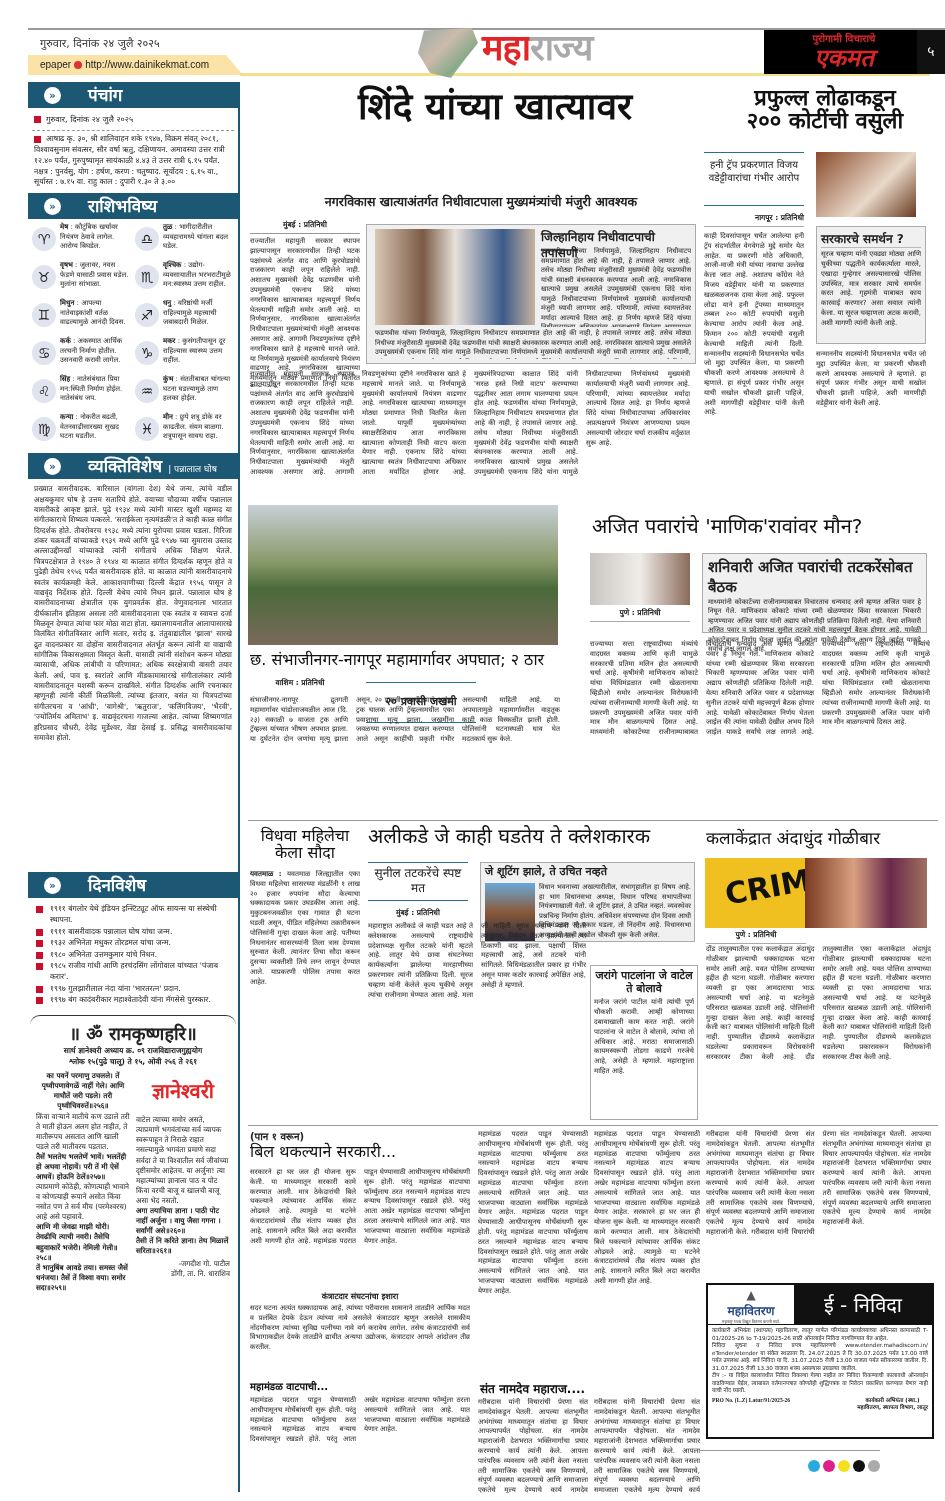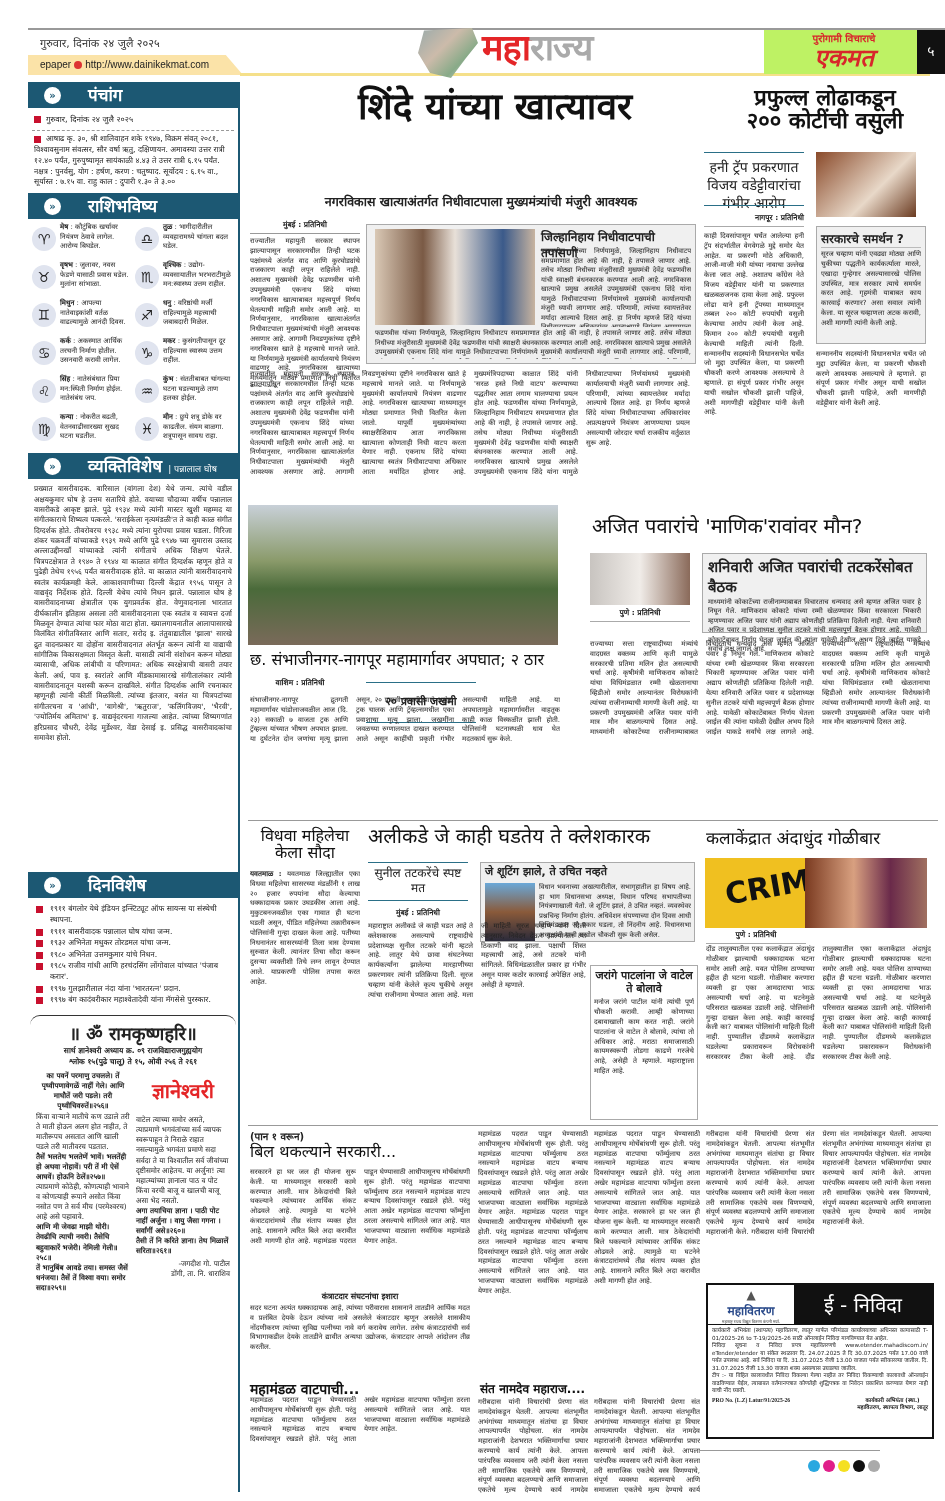--- a/index.html
+++ b/index.html
@@ -6,21 +6,21 @@
 body{width:945px;height:1501px;background:#fff;font-family:"DejaVu Sans",sans-serif;color:#222;position:relative;overflow:hidden;font-size:7px;line-height:1.35}
 .abs{position:absolute}
 .topline{left:28px;top:28px;width:917px;height:2px;background:#999}
 .datetxt{left:40px;top:37px;font-size:11px;color:#333}
 .epbar{left:28px;top:55px;width:215px;height:20px;background:#fbe3a8;clip-path:polygon(0 0,92% 0,100% 100%,0 100%);font-family:"Liberation Sans",sans-serif;font-size:10px;padding:3px 0 0 12px}
 .epbar .dot{display:inline-block;width:8px;height:8px;border-radius:50%;background:#d33;vertical-align:middle;margin:0 3px}
 .yline{left:240px;top:73px;width:690px;height:3px;background:#f5e08a}
 .mapart{left:418px;top:28px;width:60px;height:50px;background:linear-gradient(135deg,#9aa 0%,#cba 40%,#8a8 70%,#ddd 100%);clip-path:polygon(10% 5%,90% 0,100% 30%,80% 60%,55% 100%,20% 90%,0 50%)}
 .mast{left:482px;top:30px;font-size:36px;font-weight:bold;letter-spacing:-1px;line-height:1}
 .mast .r{color:#e42527}.mast .g{color:#aaa}
-.brand{left:764px;top:30px;width:160px;height:44px;background:#bef264;text-align:center}
+.brand{left:764px;top:30px;width:160px;height:44px;background:#000000;text-align:center}
 .brand .tag{color:#d8262b;font-size:10px;font-weight:bold;margin-top:2px}
 .brand .nm{color:#d8262b;font-size:24px;font-weight:bold;font-style:italic;line-height:1}
 .pgno{left:917px;top:30px;width:28px;height:44px;background:#111;color:#fff;font-size:14px;text-align:center;padding-top:12px}
 .leftcol{left:28px;top:82px;width:212px;height:1410px;border-right:2px solid #1c5873}
 .sechead{height:26px;background:#1c5873;color:#fff;font-size:17px;font-weight:bold;position:relative;padding-left:60px;line-height:26px}
 .sechead .chev{position:absolute;left:16px;top:5px;width:17px;height:17px;border-radius:50%;background:#fff;color:#1c5873;font-size:10px;line-height:17px;text-align:center}
 .sechead .sub{font-size:9px;font-weight:normal;margin-left:6px}
 .bullet{display:inline-block;width:7px;height:7px;background:#c8102e;margin-right:5px;vertical-align:middle}
 .lc p{font-size:7.6px;line-height:1.42;padding:0 6px}
 .rashi{display:grid;grid-template-columns:1fr 1fr;gap:2px 4px;padding:4px 4px}
@@ -167,21 +167,21 @@
   <div class="txt" style="position:absolute;left:174px;top:22px;width:150px;height:80px;overflow:hidden;font-size:6.8px">फडणवीस यांच्या निर्णयामुळे, जिल्हानिहाय निधीवाटप समप्रमाणात होत आहे की नाही, हे तपासले जाणार आहे. तसेच मोठ्या निधीच्या मंजुरीसाठी मुख्यमंत्री देवेंद्र फडणवीस यांची स्वाक्षरी बंधनकारक करण्यात आली आहे. नगरविकास खात्याचे प्रमुख असलेले उपमुख्यमंत्री एकनाथ शिंदे यांना यामुळे निधीवाटपाच्या निर्णयांमध्ये मुख्यमंत्री कार्यालयाची मंजुरी घ्यावी लागणार आहे. परिणामी, त्यांच्या स्वायत्ततेवर मर्यादा आल्याचे दिसत आहे. हा निर्णय म्हणजे शिंदे यांच्या निधीवाटपाच्या अधिकारांवर अप्रत्यक्षपणे नियंत्रण आणण्याचा प्रयत्न असल्याची जोरदार चर्चा राजकीय वर्तुळात सुरू आहे.</div>
   <div class="txt" style="position:absolute;left:8px;top:104px;width:316px;height:30px;overflow:hidden;font-size:6.8px">फडणवीस यांच्या निर्णयामुळे, जिल्हानिहाय निधीवाटप समप्रमाणात होत आहे की नाही, हे तपासले जाणार आहे. तसेच मोठ्या निधीच्या मंजुरीसाठी मुख्यमंत्री देवेंद्र फडणवीस यांची स्वाक्षरी बंधनकारक करण्यात आली आहे. नगरविकास खात्याचे प्रमुख असलेले उपमुख्यमंत्री एकनाथ शिंदे यांना यामुळे निधीवाटपाच्या निर्णयांमध्ये मुख्यमंत्री कार्यालयाची मंजुरी घ्यावी लागणार आहे. परिणामी, त्यांच्या स्वायत्ततेवर मर्यादा आल्याचे दिसत आहे. हा निर्णय म्हणजे शिंदे यांच्या निधीवाटपाच्या अधिकारांवर अप्रत्यक्षपणे नियंत्रण आणण्याचा प्रयत्न असल्याची जोरदार चर्चा राजकीय वर्तुळात सुरू आहे.</div>
 </div>
 <div class="abs txt" style="left:250px;top:370px;width:440px;height:130px;column-count:4;column-gap:8px;overflow:hidden"><span>राज्यातील महायुती सरकार स्थापन झाल्यापासून सरकारमधील तिन्ही घटक पक्षांमध्ये अंतर्गत वाद आणि कुरघोड्यांचे राजकारण काही लपून राहिलेले नाही. अशातच मुख्यमंत्री देवेंद्र फडणवीस यांनी उपमुख्यमंत्री एकनाथ शिंदे यांच्या नगरविकास खात्याबाबत महत्त्वपूर्ण निर्णय घेतल्याची माहिती समोर आली आहे. या निर्णयानुसार, नगरविकास खात्याअंतर्गत निधीवाटपाला मुख्यमंत्र्यांची मंजुरी आवश्यक असणार आहे. आगामी निवडणुकांच्या दृष्टीने नगरविकास खाते हे महत्त्वाचे मानले जाते. या निर्णयामुळे मुख्यमंत्री कार्यालयाचे नियंत्रण वाढणार आहे. नगरविकास खात्याच्या माध्यमातून मोठ्या प्रमाणात निधी वितरित केला जातो.</span> <span>यापूर्वी मुख्यमंत्र्यांच्या स्वाक्षरीशिवाय आता नगरविकास खात्याला कोणताही निधी वाटप करता येणार नाही. एकनाथ शिंदे यांच्या खात्याचा स्वतंत्र निधीवाटपाचा अधिकार आता मर्यादित होणार आहे. मुख्यमंत्रिपदाच्या काळात शिंदे यांनी 'सरळ हस्ते निधी वाटप' करण्याच्या पद्धतीवर आता लगाम घालण्याचा प्रयत्न होत आहे.</span> <span>फडणवीस यांच्या निर्णयामुळे, जिल्हानिहाय निधीवाटप समप्रमाणात होत आहे की नाही, हे तपासले जाणार आहे. तसेच मोठ्या निधीच्या मंजुरीसाठी मुख्यमंत्री देवेंद्र फडणवीस यांची स्वाक्षरी बंधनकारक करण्यात आली आहे. नगरविकास खात्याचे प्रमुख असलेले उपमुख्यमंत्री एकनाथ शिंदे यांना यामुळे निधीवाटपाच्या निर्णयांमध्ये मुख्यमंत्री कार्यालयाची मंजुरी घ्यावी लागणार आहे. परिणामी, त्यांच्या स्वायत्ततेवर मर्यादा आल्याचे दिसत आहे. हा निर्णय म्हणजे शिंदे यांच्या निधीवाटपाच्या अधिकारांवर अप्रत्यक्षपणे नियंत्रण आणण्याचा प्रयत्न असल्याची जोरदार चर्चा राजकीय वर्तुळात सुरू आहे.</span></div>
 
 <div class="abs hl" style="left:705px;top:86px;width:240px;text-align:center;font-size:22px">
   <div>प्रफुल्ल लोढाकडून</div>
   <div>२०० कोटींची वसुली</div>
 </div>
 <div class="abs rule" style="left:704px;top:152px;width:100px"></div>
-<div class="abs" style="left:704px;top:158px;width:100px;text-align:center;font-size:14px;line-height:1.3">हनी ट्रॅप प्रकरणात विजय वडेट्टीवारांचा गंभीर आरोप</div>
+<div class="abs" style="left:704px;top:158px;width:100px;text-align:center;font-size:10px;line-height:1.3">हनी ट्रॅप प्रकरणात विजय वडेट्टीवारांचा गंभीर आरोप</div>
 <div class="abs rule" style="left:704px;top:205px;width:100px"></div>
 <div class="abs photo" style="left:816px;top:152px;width:100px;height:65px;background:linear-gradient(135deg,#8a4a2a,#e8d8c8 60%,#6a3a20)"></div>
 <div class="abs" style="left:704px;top:213px;width:100px;text-align:right;font-weight:bold;font-size:7.5px;border-bottom:1px solid #aaa;padding-bottom:3px">नागपूर : प्रतिनिधी</div>
 <div class="abs txt" style="left:704px;top:232px;width:100px;height:265px;overflow:hidden"><span>काही दिवसांपासून चर्चेत आलेल्या हनी ट्रॅप संदर्भातील वेगवेगळे मुद्दे समोर येत आहेत. या प्रकरणी मोठे अधिकारी, आजी-माजी मंत्री यांच्या नावाचा उल्लेख केला जात आहे. अशातच काँग्रेस नेते विजय वडेट्टीवार यांनी या प्रकरणात खळबळजनक दावा केला आहे. प्रफुल्ल लोढा याने हनी ट्रॅपच्या माध्यमातून तब्बल २०० कोटी रुपयांची वसुली केल्याचा आरोप त्यांनी केला आहे. किमान २०० कोटी रुपयांची वसुली केल्याची माहिती त्यांनी दिली.</span> <span>सन्माननीय सदस्यांनी विधानसभेत चर्चेत जो मुद्दा उपस्थित केला, या प्रकरणी चौकशी करणे आवश्यक असल्याचे ते म्हणाले. हा संपूर्ण प्रकार गंभीर असून याची सखोल चौकशी झाली पाहिजे, अशी मागणीही वडेट्टीवार यांनी केली आहे.</span></div>
 <div class="abs box" style="left:816px;top:226px;width:110px;height:118px;padding:4px">
   <div style="font-size:12px;font-weight:bold;border-bottom:1px solid #bbb">सरकारचे समर्थन ?</div>
   <div class="txt" style="font-size:7px;height:92px;overflow:hidden;margin-top:2px">सूरज चव्हाण यांनी एवढ्या मोठ्या आणि चुकीच्या पद्धतीने कार्यकर्त्याला मारले, एखादा गुन्हेगार असल्यासारखे पोलिस उपस्थित, मात्र सरकार त्याचे समर्थन करत आहे. गृहमंत्री याबाबत काय कारवाई करणार? असा सवाल त्यांनी केला. या सूरज चव्हाणला अटक करावी, अशी मागणी त्यांनी केली आहे.</div>
 </div>
 <div class="abs txt" style="left:816px;top:350px;width:110px;height:150px;overflow:hidden">सन्माननीय सदस्यांनी विधानसभेत चर्चेत जो मुद्दा उपस्थित केला, या प्रकरणी चौकशी करणे आवश्यक असल्याचे ते म्हणाले. हा संपूर्ण प्रकार गंभीर असून याची सखोल चौकशी झाली पाहिजे, अशी मागणीही वडेट्टीवार यांनी केली आहे.</div>
 
@@ -229,21 +229,21 @@
 <div class="abs" style="left:706px;top:930px;width:100px;text-align:center;font-weight:bold;font-size:7.5px;border-bottom:1px solid #aaa;padding-bottom:3px">पुणे : प्रतिनिधी</div>
 <div class="abs txt" style="left:706px;top:945px;width:225px;height:175px;column-count:2;column-gap:8px;overflow:hidden"><span>दौंड तालुक्यातील एका कलाकेंद्रात अंदाधुंद गोळीबार झाल्याची धक्कादायक घटना समोर आली आहे. यवत पोलिस ठाण्याच्या हद्दीत ही घटना घडली. गोळीबार करणारा व्यक्ती हा एका आमदाराचा भाऊ असल्याची चर्चा आहे. या घटनेमुळे परिसरात खळबळ उडाली आहे. पोलिसांनी गुन्हा दाखल केला आहे. काही कारवाई केली का? याबाबत पोलिसांनी माहिती दिली नाही. पुण्यातील दौंडमध्ये कलाकेंद्रात घडलेल्या प्रकारावरून विरोधकांनी सरकारवर टीका केली आहे.</span> <span>दौंड तालुक्यातील एका कलाकेंद्रात अंदाधुंद गोळीबार झाल्याची धक्कादायक घटना समोर आली आहे. यवत पोलिस ठाण्याच्या हद्दीत ही घटना घडली. गोळीबार करणारा व्यक्ती हा एका आमदाराचा भाऊ असल्याची चर्चा आहे. या घटनेमुळे परिसरात खळबळ उडाली आहे. पोलिसांनी गुन्हा दाखल केला आहे. काही कारवाई केली का? याबाबत पोलिसांनी माहिती दिली नाही. पुण्यातील दौंडमध्ये कलाकेंद्रात घडलेल्या प्रकारावरून विरोधकांनी सरकारवर टीका केली आहे.</span></div>
 
 <div class="abs" style="left:248px;top:1125px;width:690px;height:1px;background:#999"></div>
 
 <div class="abs" style="left:250px;top:1130px;font-size:10px;font-weight:bold">(पान १ वरून)</div>
 <div class="abs hl" style="left:250px;top:1144px;width:220px;font-size:16px;font-weight:normal">बिल थकल्याने सरकारी...</div>
 <div class="abs txt" style="left:250px;top:1168px;width:220px;height:124px;column-count:2;column-gap:8px;overflow:hidden"><span>सरकारने हा घर जल ही योजना सुरू केली. या माध्यमातून सरकारी कामे करण्यात आली. मात्र ठेकेदारांची बिले थकल्याने त्यांच्यावर आर्थिक संकट ओढवले आहे. त्यामुळे या घटनेने कंत्राटदारांमध्ये तीव्र संताप व्यक्त होत आहे. शासनाने त्वरित बिले अदा करावीत अशी मागणी होत आहे.</span> <span>महामंडळ पदरात पाडून घेण्यासाठी आधीपासूनच मोर्चेबांधणी सुरू होती. परंतु महामंडळ वाटपाचा फॉर्म्युलाच ठरत नसल्याने महामंडळ वाटप बऱ्याच दिवसांपासून रखडले होते. परंतु आता अखेर महामंडळ वाटपाचा फॉर्म्युला ठरला असल्याचे सांगितले जात आहे. यात भाजपाच्या वाट्याला सर्वाधिक महामंडळे येणार आहेत.</span></div>
 <div class="abs" style="left:250px;top:1292px;width:220px;text-align:center;font-weight:bold;font-size:8px">कंत्राटदार संघटनांचा इशारा</div>
 <div class="abs txt" style="left:250px;top:1304px;width:220px;height:80px;overflow:hidden">सदर घटना अत्यंत धक्कादायक आहे, त्यांच्या परीवारास शासनाने तातडीने आर्थिक मदत व प्रलंबित देयके देऊन त्यांच्या नावे असलेले कंत्राटदार म्हणून असलेले शासकीय नोंदणीकरण त्यांच्या सुविद्य पत्नीच्या नावे वर्ग करावेच लागेल. तसेच कंत्राटदारांची सर्व विभागाकडील देयके तातडीने द्यावीत अन्यथा उद्योजक, कंत्राटदार आपले आंदोलन तीव्र करतील.</div>
-<div class="abs hl" style="left:250px;top:1382px;width:220px;font-size:14px">महामंडळ वाटपाची...</div>
+<div class="abs hl" style="left:250px;top:1382px;width:220px;font-size:10px">महामंडळ वाटपाची...</div>
 <div class="abs txt" style="left:250px;top:1396px;width:220px;height:95px;column-count:2;column-gap:8px;overflow:hidden">महामंडळ पदरात पाडून घेण्यासाठी आधीपासूनच मोर्चेबांधणी सुरू होती. परंतु महामंडळ वाटपाचा फॉर्म्युलाच ठरत नसल्याने महामंडळ वाटप बऱ्याच दिवसांपासून रखडले होते. परंतु आता अखेर महामंडळ वाटपाचा फॉर्म्युला ठरला असल्याचे सांगितले जात आहे. यात भाजपाच्या वाट्याला सर्वाधिक महामंडळे येणार आहेत.</div>
 <div class="abs txt" style="left:478px;top:1130px;width:110px;height:250px;overflow:hidden"><span>महामंडळ पदरात पाडून घेण्यासाठी आधीपासूनच मोर्चेबांधणी सुरू होती. परंतु महामंडळ वाटपाचा फॉर्म्युलाच ठरत नसल्याने महामंडळ वाटप बऱ्याच दिवसांपासून रखडले होते. परंतु आता अखेर महामंडळ वाटपाचा फॉर्म्युला ठरला असल्याचे सांगितले जात आहे. यात भाजपाच्या वाट्याला सर्वाधिक महामंडळे येणार आहेत.</span> <span>महामंडळ पदरात पाडून घेण्यासाठी आधीपासूनच मोर्चेबांधणी सुरू होती. परंतु महामंडळ वाटपाचा फॉर्म्युलाच ठरत नसल्याने महामंडळ वाटप बऱ्याच दिवसांपासून रखडले होते. परंतु आता अखेर महामंडळ वाटपाचा फॉर्म्युला ठरला असल्याचे सांगितले जात आहे. यात भाजपाच्या वाट्याला सर्वाधिक महामंडळे येणार आहेत.</span></div>
 <div class="abs txt" style="left:594px;top:1130px;width:106px;height:250px;overflow:hidden"><span>महामंडळ पदरात पाडून घेण्यासाठी आधीपासूनच मोर्चेबांधणी सुरू होती. परंतु महामंडळ वाटपाचा फॉर्म्युलाच ठरत नसल्याने महामंडळ वाटप बऱ्याच दिवसांपासून रखडले होते. परंतु आता अखेर महामंडळ वाटपाचा फॉर्म्युला ठरला असल्याचे सांगितले जात आहे. यात भाजपाच्या वाट्याला सर्वाधिक महामंडळे येणार आहेत.</span> <span>सरकारने हा घर जल ही योजना सुरू केली. या माध्यमातून सरकारी कामे करण्यात आली. मात्र ठेकेदारांची बिले थकल्याने त्यांच्यावर आर्थिक संकट ओढवले आहे. त्यामुळे या घटनेने कंत्राटदारांमध्ये तीव्र संताप व्यक्त होत आहे. शासनाने त्वरित बिले अदा करावीत अशी मागणी होत आहे.</span></div>
 
 <div class="abs hl" style="left:480px;top:1383px;width:220px;font-size:12px">संत नामदेव महाराज....</div>
 <div class="abs txt" style="left:478px;top:1398px;width:110px;height:95px;overflow:hidden">गरीबदास यांनी विचारांची प्रेरणा संत नामदेवांकडून घेतली. आपल्या संतभूमीत अभंगांच्या माध्यमातून संतांचा हा विचार आपल्यापर्यंत पोहोचला. संत नामदेव महाराजांनी देशभरात भक्तिमार्गाचा प्रचार करण्याचे कार्य त्यांनी केले. आपला पारंपरिक व्यवसाय जरी त्यांनी केला नसला तरी सामाजिक एकतेचे वस्त्र विणण्याचे, संपूर्ण व्यवस्था बदलण्याचे आणि समाजाला एकतेचे मूल्य देण्याचे कार्य नामदेव महाराजांनी केले.</div>
 <div class="abs txt" style="left:594px;top:1398px;width:106px;height:95px;overflow:hidden">गरीबदास यांनी विचारांची प्रेरणा संत नामदेवांकडून घेतली. आपल्या संतभूमीत अभंगांच्या माध्यमातून संतांचा हा विचार आपल्यापर्यंत पोहोचला. संत नामदेव महाराजांनी देशभरात भक्तिमार्गाचा प्रचार करण्याचे कार्य त्यांनी केले. आपला पारंपरिक व्यवसाय जरी त्यांनी केला नसला तरी सामाजिक एकतेचे वस्त्र विणण्याचे, संपूर्ण व्यवस्था बदलण्याचे आणि समाजाला एकतेचे मूल्य देण्याचे कार्य नामदेव महाराजांनी केले.</div>
 <div class="abs txt" style="left:706px;top:1130px;width:225px;height:125px;column-count:2;column-gap:8px;overflow:hidden"><span>गरीबदास यांनी विचारांची प्रेरणा संत नामदेवांकडून घेतली. आपल्या संतभूमीत अभंगांच्या माध्यमातून संतांचा हा विचार आपल्यापर्यंत पोहोचला. संत नामदेव महाराजांनी देशभरात भक्तिमार्गाचा प्रचार करण्याचे कार्य त्यांनी केले. आपला पारंपरिक व्यवसाय जरी त्यांनी केला नसला तरी सामाजिक एकतेचे वस्त्र विणण्याचे, संपूर्ण व्यवस्था बदलण्याचे आणि समाजाला एकतेचे मूल्य देण्याचे कार्य नामदेव महाराजांनी केले.</span> <span>गरीबदास यांनी विचारांची प्रेरणा संत नामदेवांकडून घेतली. आपल्या संतभूमीत अभंगांच्या माध्यमातून संतांचा हा विचार आपल्यापर्यंत पोहोचला. संत नामदेव महाराजांनी देशभरात भक्तिमार्गाचा प्रचार करण्याचे कार्य त्यांनी केले. आपला पारंपरिक व्यवसाय जरी त्यांनी केला नसला तरी सामाजिक एकतेचे वस्त्र विणण्याचे, संपूर्ण व्यवस्था बदलण्याचे आणि समाजाला एकतेचे मूल्य देण्याचे कार्य नामदेव महाराजांनी केले.</span></div>
 
 <div class="abs" style="left:706px;top:1283px;width:228px;height:156px;border:2px solid #111">

